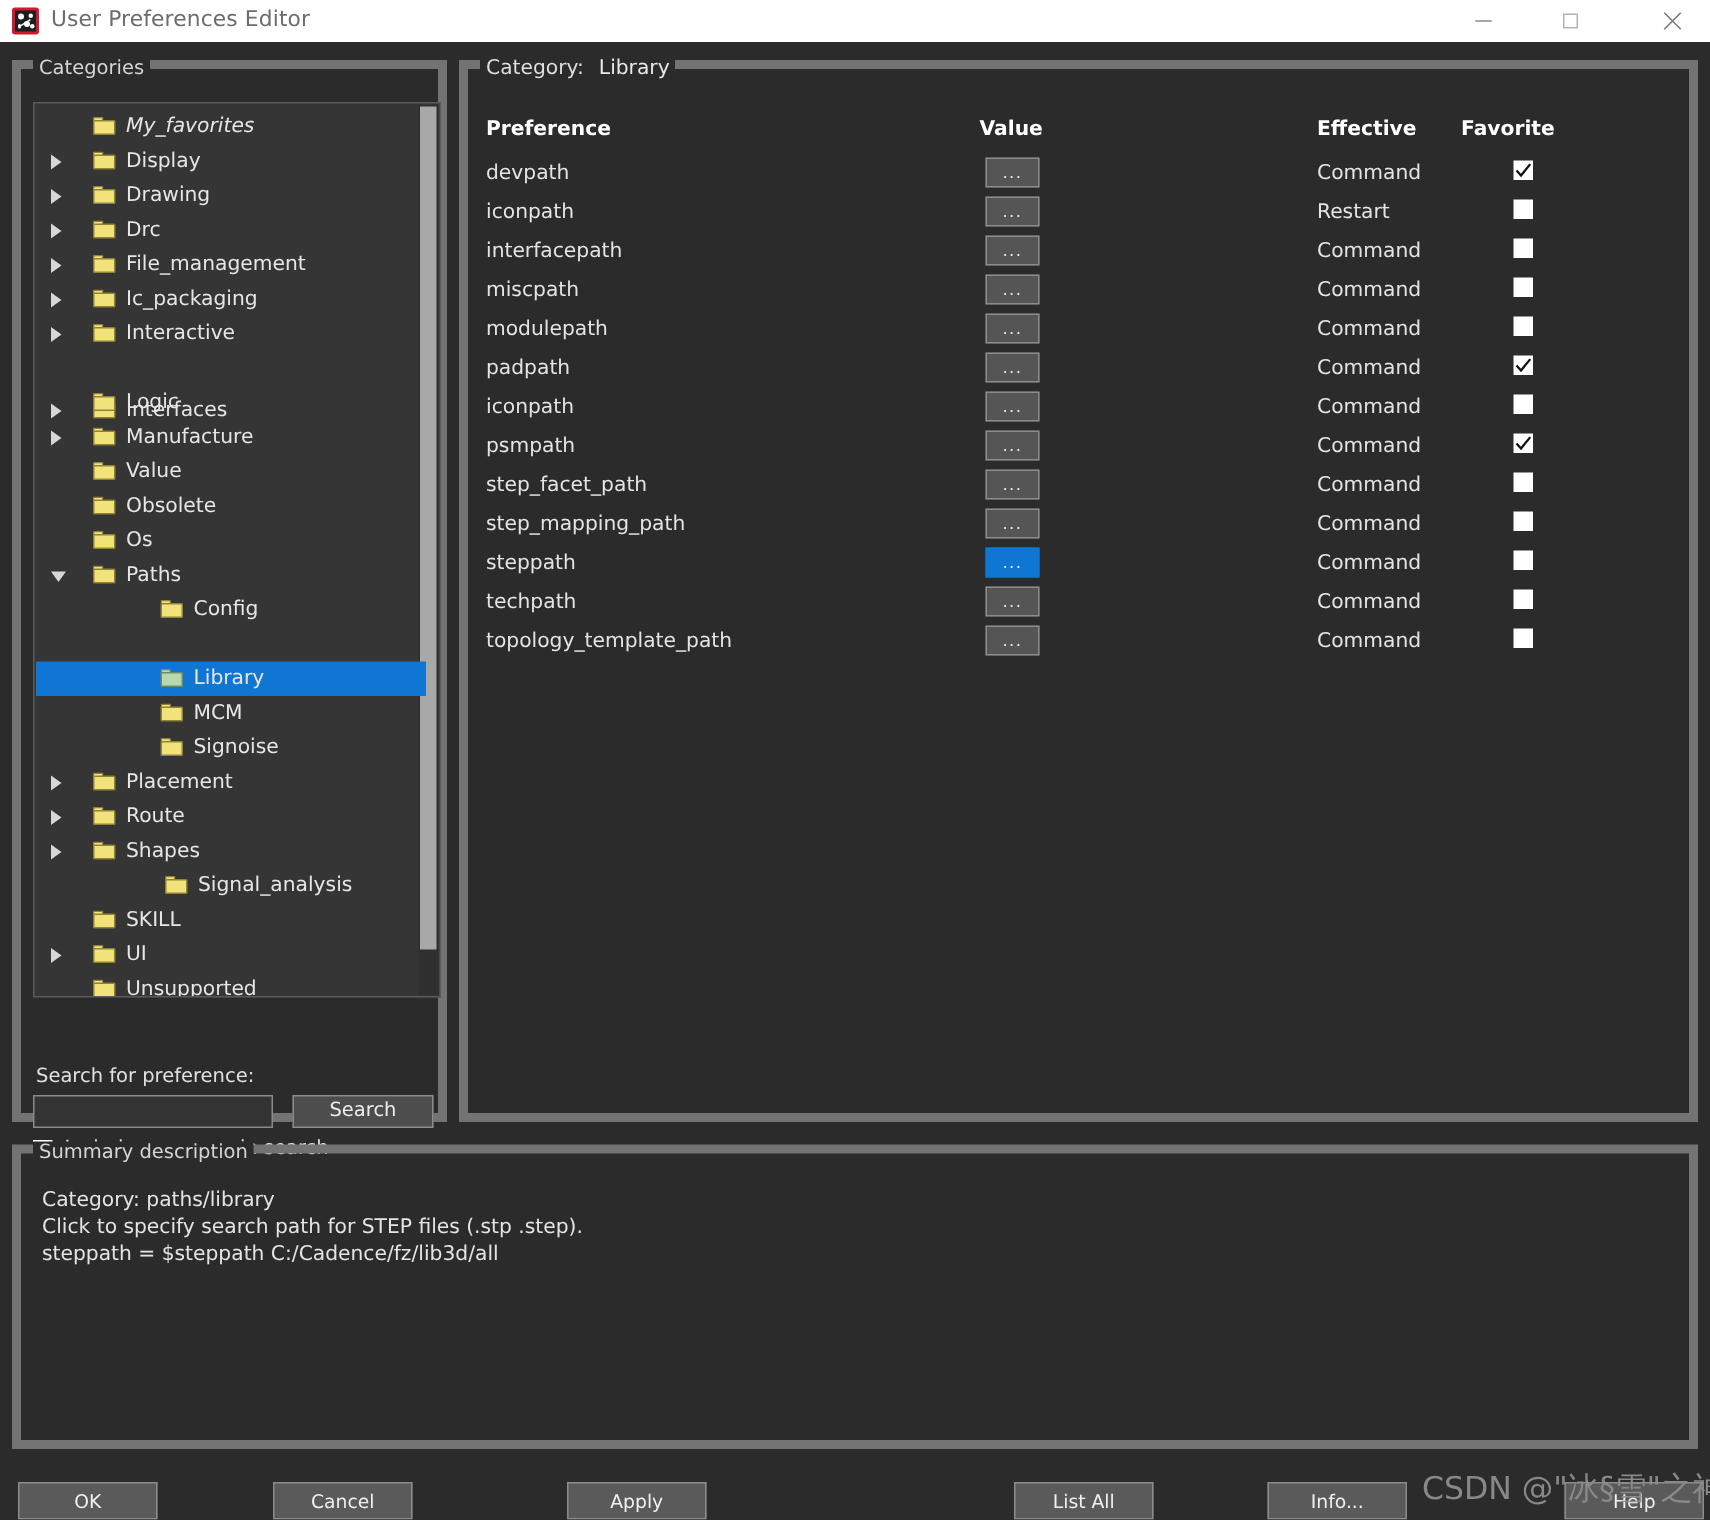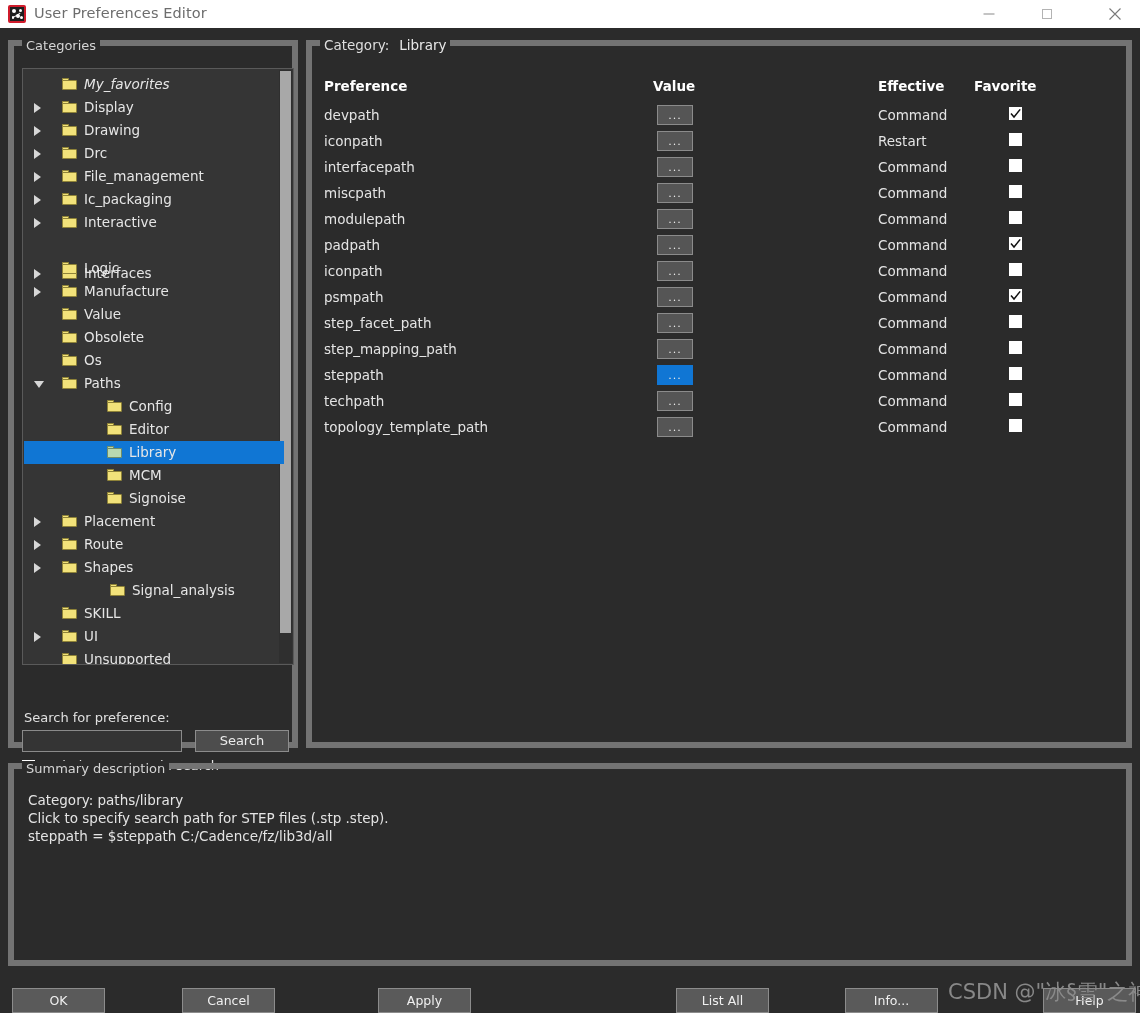--- a/index.html
+++ b/index.html
@@ -257,27 +257,20 @@
           </span>
           <span class="tlabel" style="left: 60px;">Paths</span>
         </div>
         <div class="tnode" style="top: 326px;">
           <span class="fold" style="left: 83px;">
             <span class="tab"></span>
             <span class="body"></span>
           </span>
           <span class="tlabel" style="left: 105px;">Config</span>
         </div>
-        <div class="tnode" style="top: 349px;">
-          <span class="fold" style="left: 83px;">
-            <span class="tab"></span>
-            <span class="body"></span>
-          </span>
-          <span class="tlabel" style="left: 105px;">Editor</span>
-        </div>
         <div class="tnode sel" style="top: 372px;">
           <span class="fold green" style="left: 83px;">
             <span class="tab"></span>
             <span class="body"></span>
           </span>
           <span class="tlabel" style="left: 105px;">Library</span>
         </div>
         <div class="tnode" style="top: 395px;">
           <span class="fold" style="left: 83px;">
             <span class="tab"></span>

